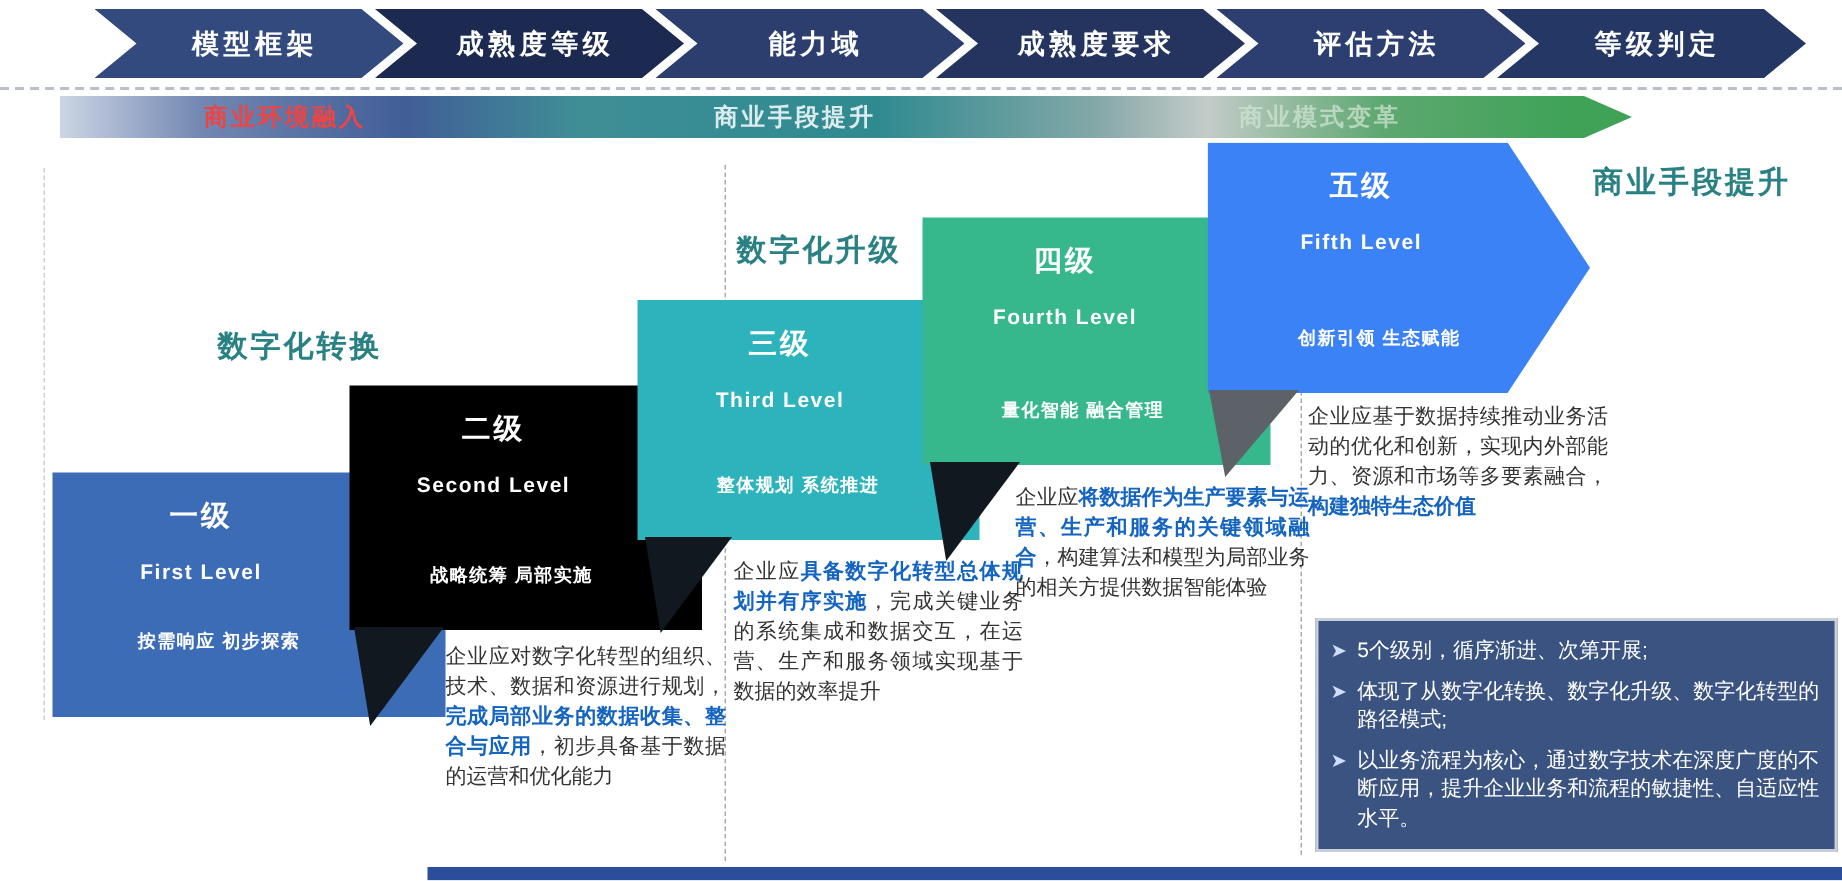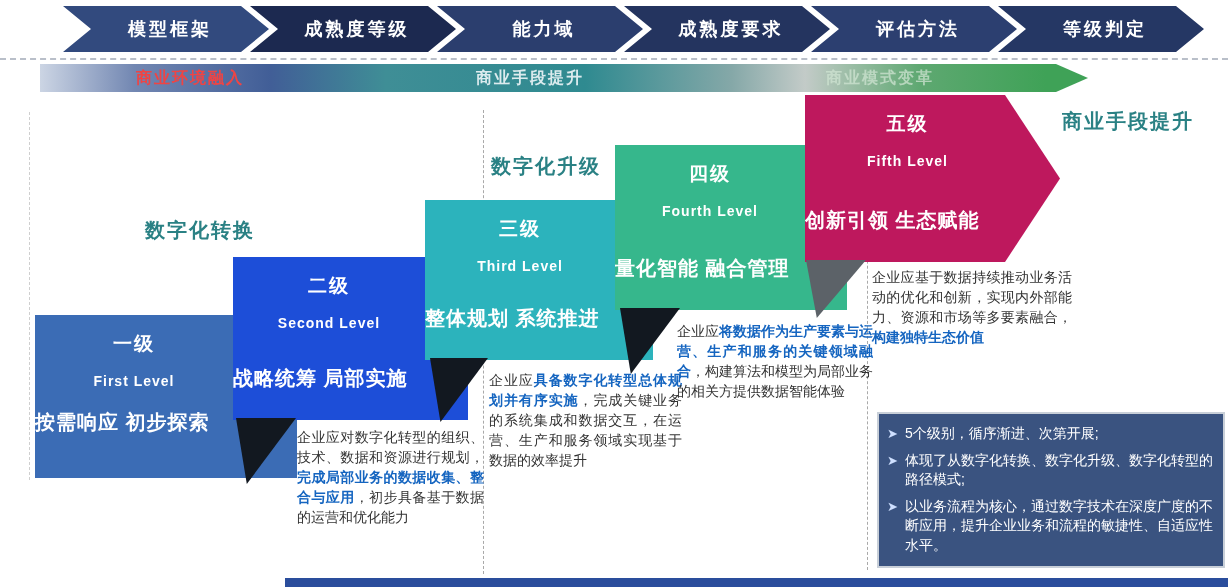--- a/index.html
+++ b/index.html
@@ -33,21 +33,21 @@
   .vsep{position:absolute;border-left:1px dashed #a9a9a9;width:0;}
   .vsep.v0{left:29px;top:112px;height:368px;border-left-color:#cfcfcf;}
   .vsep.v1{left:483px;top:110px;height:464px;}
   .vsep.v2{left:867px;top:110px;height:460px;}
 
   
   .lvl{position:absolute;color:#fff;}
   .lvl .inner{position:relative;height:100%;}
   .lvl .ttl{padding-top:16px;text-align:center;font-size:19px;font-weight:bold;letter-spacing:2px;}
   .lvl .sub{text-align:center;font-size:14px;font-weight:bold;letter-spacing:1px;margin-top:16px;}
-  .lvl .tag{position:absolute;left:0;bottom:28px;width:100%;text-align:left;font-size:20px;font-weight:bold;letter-spacing:1px;white-space:nowrap;}
+  .lvl .tag{position:absolute;left:12px;bottom:28px;width:100%;text-align:center;font-size:12px;font-weight:bold;letter-spacing:1px;white-space:nowrap;}
   .lvl1{left:35px;top:315px;width:262px;height:163px;z-index:1;}
   .lvl1 .inner{width:198px;} .lvl1 .tag{bottom:42px;}
   .lvl2{left:233px;top:257px;width:235px;height:163px;z-index:2;}
   .lvl2 .inner{width:192px;}
   .lvl3{left:425px;top:200px;width:228px;height:160px;z-index:3;}
   .lvl3 .inner{width:190px;}
   .lvl4{left:615px;top:145px;width:232px;height:165px;z-index:4;}
   .lvl4 .inner{width:190px;}
   .lvl5{left:805px;top:95px;width:255px;height:167px;z-index:5;
         clip-path:polygon(0 0,calc(100% - 55px) 0,100% 50%,calc(100% - 55px) 100%,0 100%);}
@@ -104,42 +104,42 @@
   <div class="vsep v1"></div>
   <div class="vsep v2"></div>
 
   <div class="lvl lvl1" style="background: rgb(59, 108, 181);">
     <div class="inner">
       <div class="ttl">一级</div>
       <div class="sub">First Level</div>
       <div class="tag">按需响应 初步探索</div>
     </div>
   </div>
-  <div class="lvl lvl2" style="background: #1d4ed8;">
+  <div class="lvl lvl2" style="background: #000000;">
     <div class="inner">
       <div class="ttl">二级</div>
       <div class="sub">Second Level</div>
       <div class="tag">战略统筹 局部实施</div>
     </div>
   </div>
   <div class="lvl lvl3" style="background: rgb(44, 179, 188);">
     <div class="inner">
       <div class="ttl">三级</div>
       <div class="sub">Third Level</div>
       <div class="tag">整体规划 系统推进</div>
     </div>
   </div>
   <div class="lvl lvl4" style="background: rgb(54, 183, 140);">
     <div class="inner">
       <div class="ttl">四级</div>
       <div class="sub">Fourth Level</div>
       <div class="tag">量化智能 融合管理</div>
     </div>
   </div>
-  <div class="lvl lvl5" style="background: #be185d;">
+  <div class="lvl lvl5" style="background: #3b82f6;">
     <div class="inner">
       <div class="ttl">五级</div>
       <div class="sub">Fifth Level</div>
       <div class="tag">创新引领 生态赋能</div>
     </div>
   </div>
 
   <div class="fold f2"></div>
   <div class="fold f3"></div>
   <div class="fold f4"></div>

